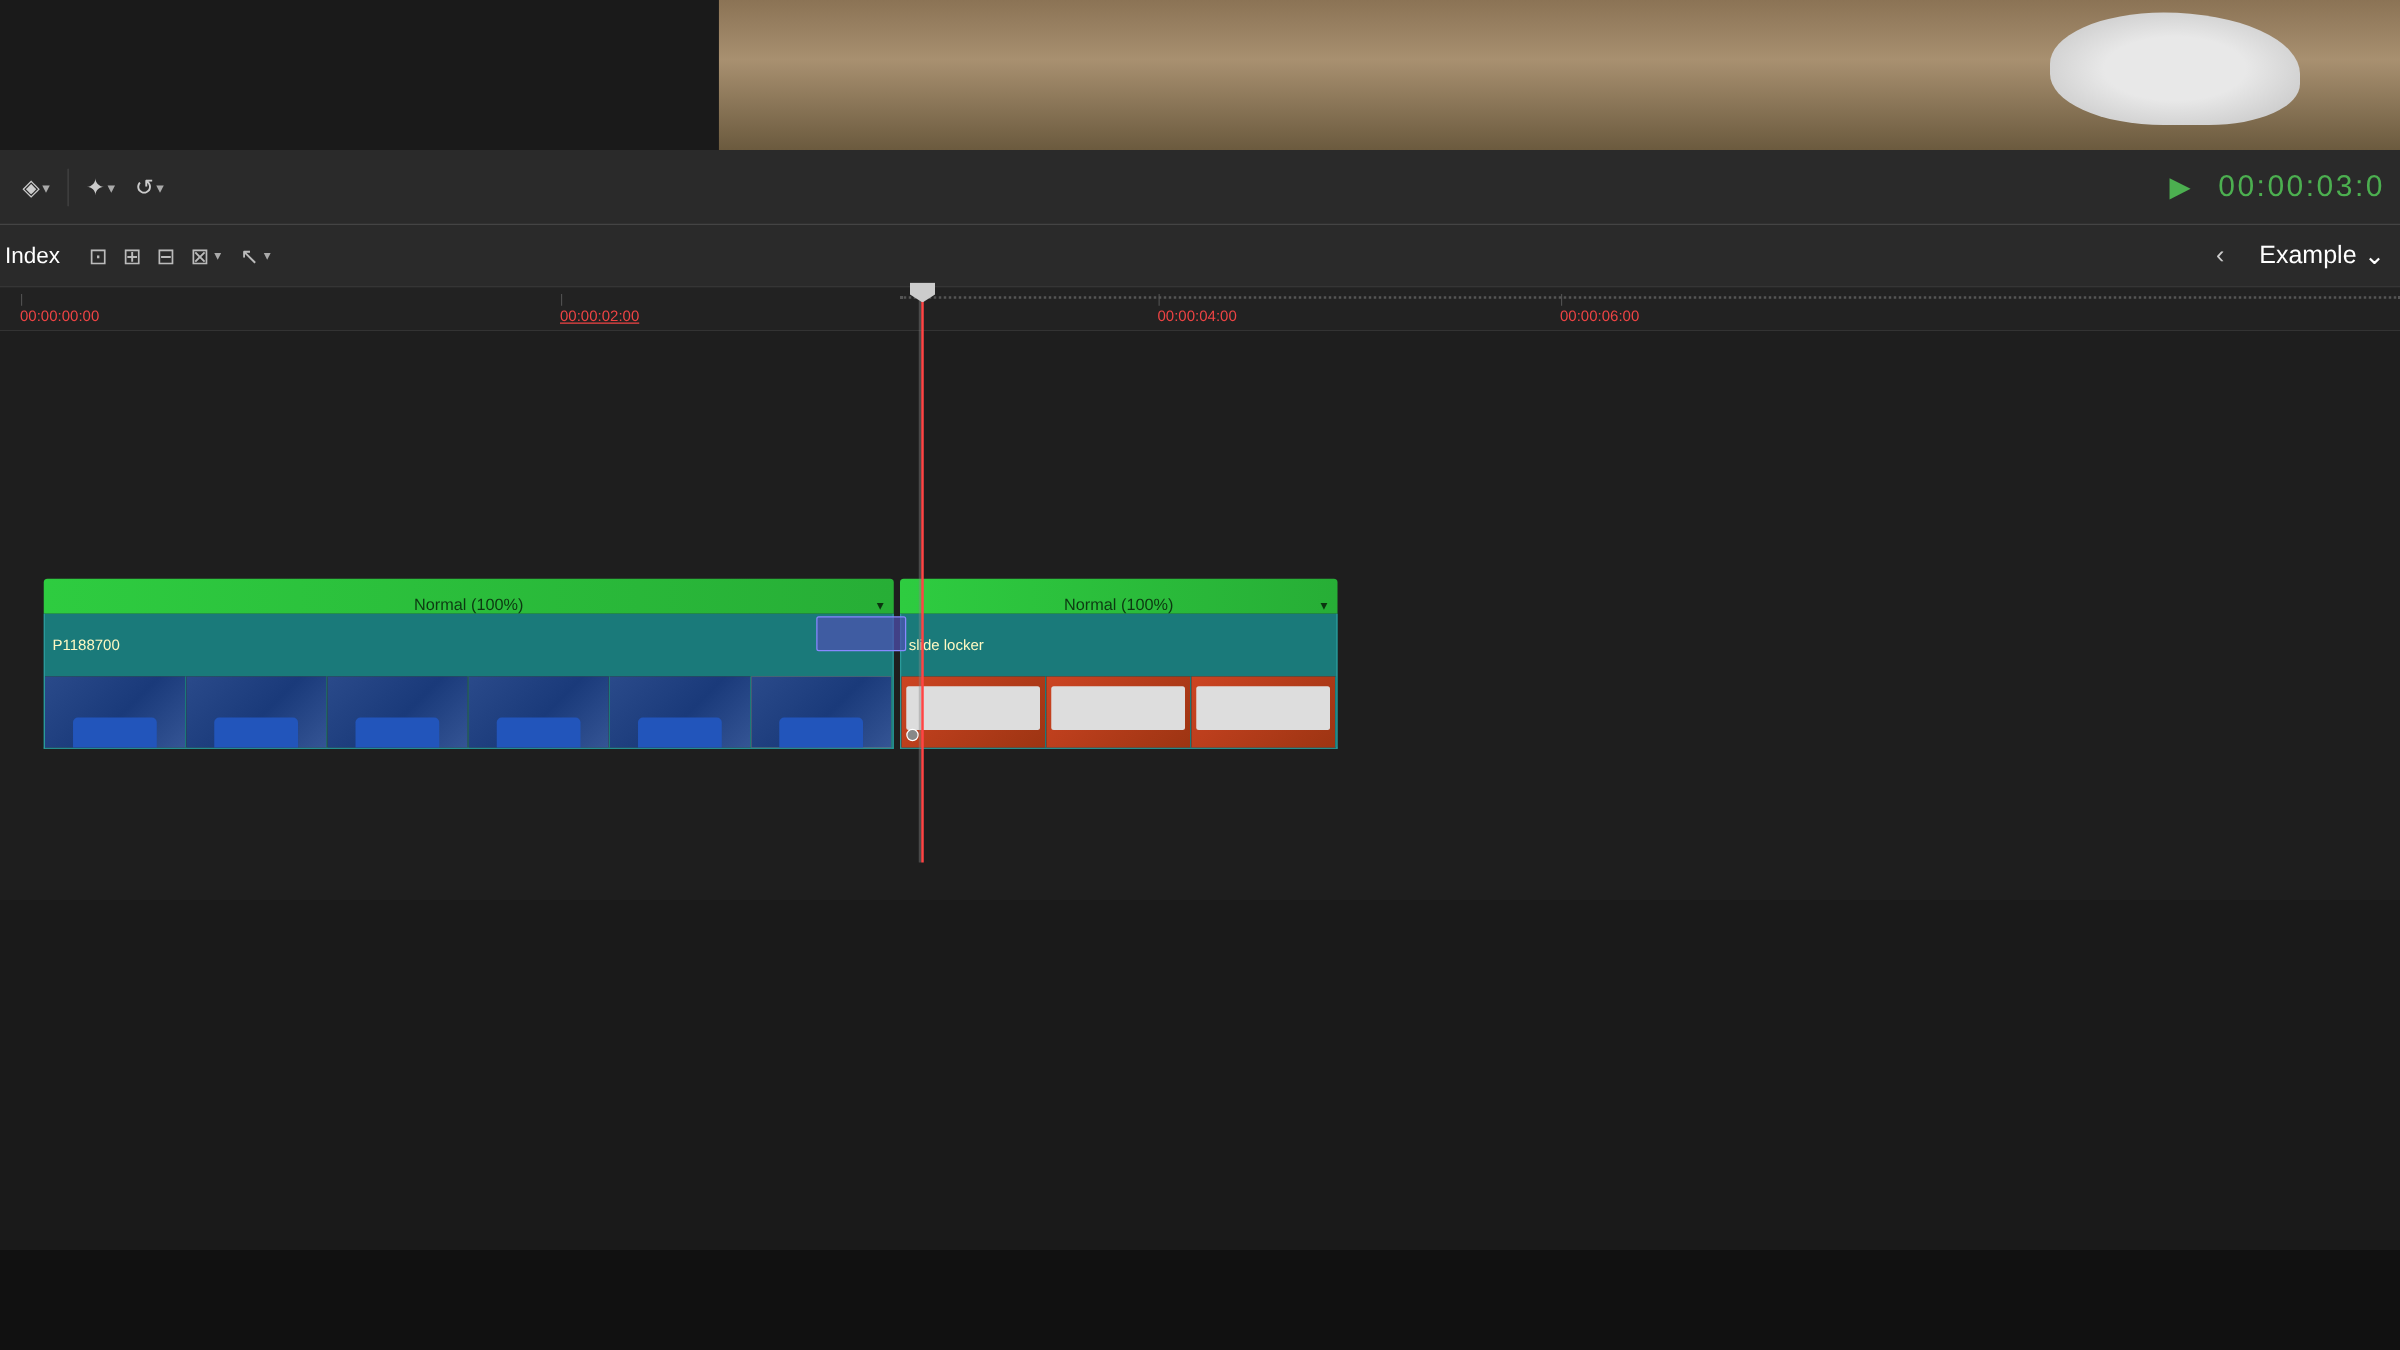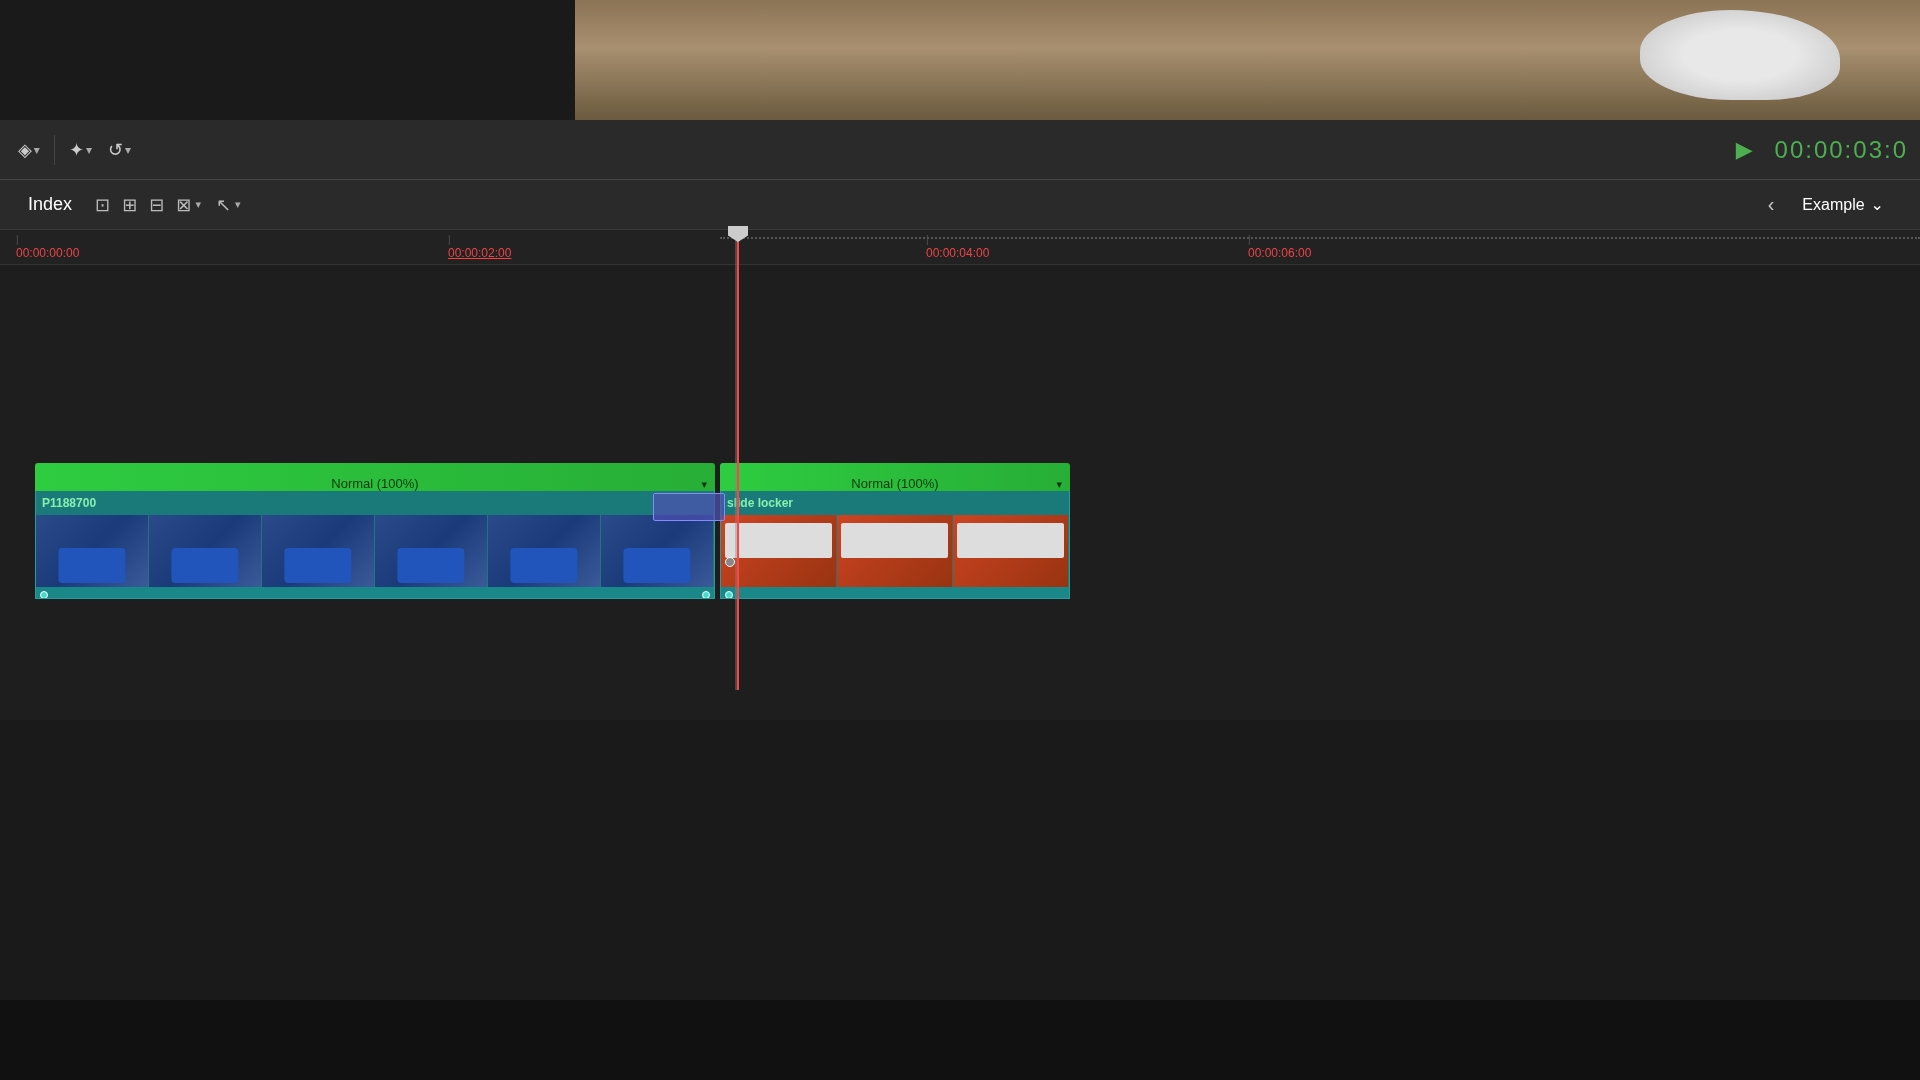--- a/index.html
+++ b/index.html
@@ -117,21 +117,21 @@
     .timeline-header {
       position: absolute;
       top: 180px;
       left: 0;
       width: 1920px;
       height: 50px;
       background: #2a2a2a;
       border-bottom: 1px solid #3a3a3a;
       display: flex;
       align-items: center;
-      padding: 0 28px;
+      padding: 0 4px;
       gap: 12px;
     }
     .index-label {
       font-size: 18px;
       font-weight: 500;
       color: #fff;
       margin-right: 8px;
     }
     .header-icon-group {
       display: flex;
@@ -157,21 +157,21 @@
       color: #ccc;
       font-size: 20px;
       cursor: pointer;
       padding: 4px 8px;
     }
     .example-dropdown {
       display: flex;
       align-items: center;
       gap: 6px;
       color: #fff;
-      font-size: 16px;
+      font-size: 20px;
       cursor: pointer;
       padding: 4px 8px;
       border-radius: 4px;
     }
 
     
     .timeline-ruler {
       position: absolute;
       top: 230px;
       left: 0;
@@ -270,24 +270,24 @@
     }
     .clip-content {
       width: 100%;
       background: #1a7a7a;
       border: 1px solid #2a9a9a;
       border-top: none;
       position: relative;
       overflow: hidden;
     }
     .clip-title {
-      padding: 5px 6px;
+      padding: 18px 6px;
       font-size: 12px;
-      color: #86efac;
-      font-weight: 700;
+      color: #fef9c3;
+      font-weight: 400;
       position: relative;
       z-index: 2;
     }
     .clip-thumbnails {
       display: flex;
       width: 100%;
       height: 72px;
       overflow: hidden;
       position: relative;
     }

